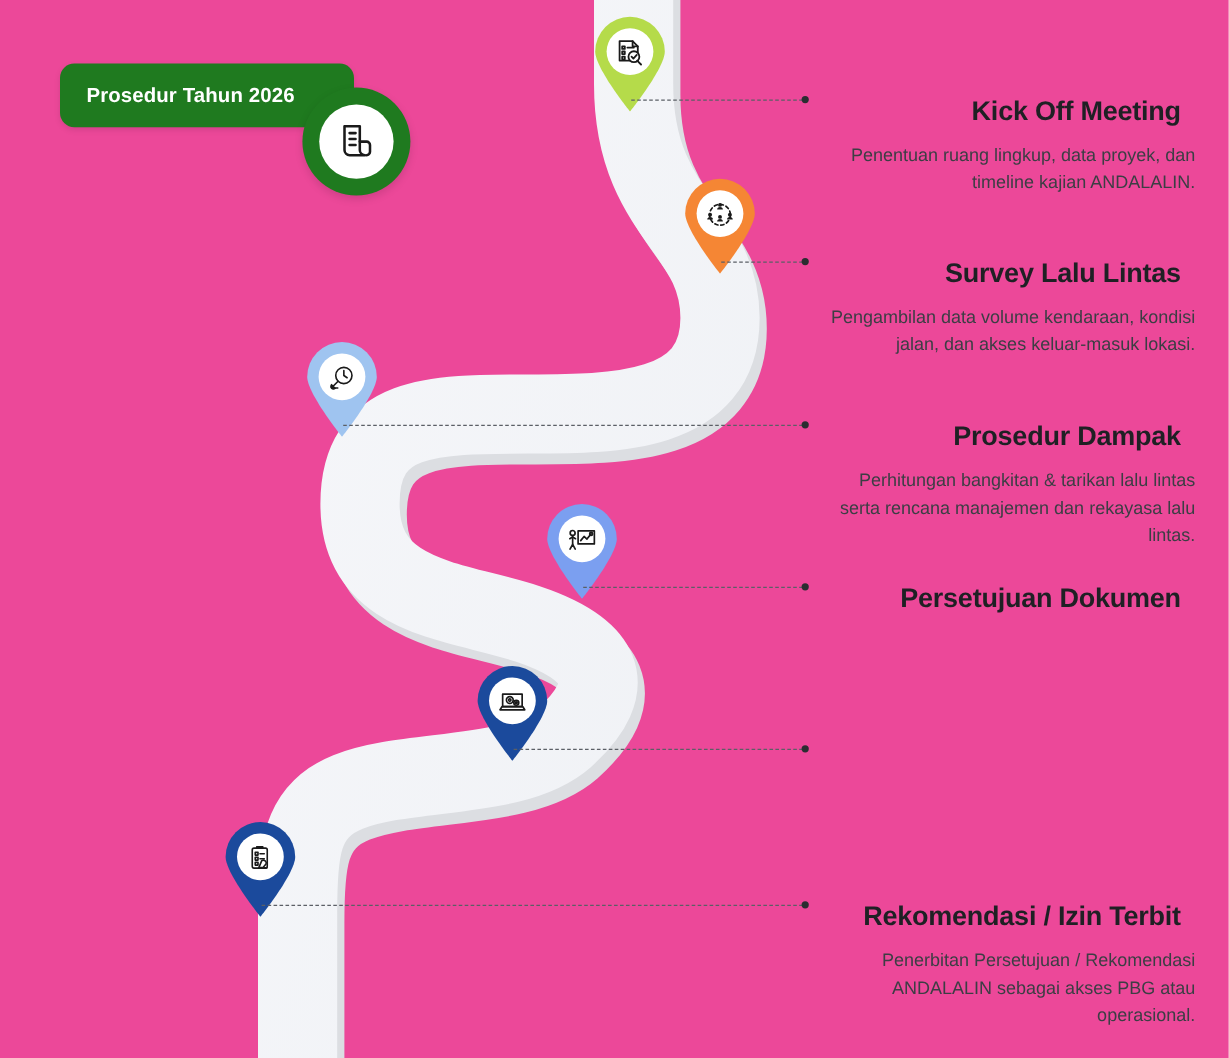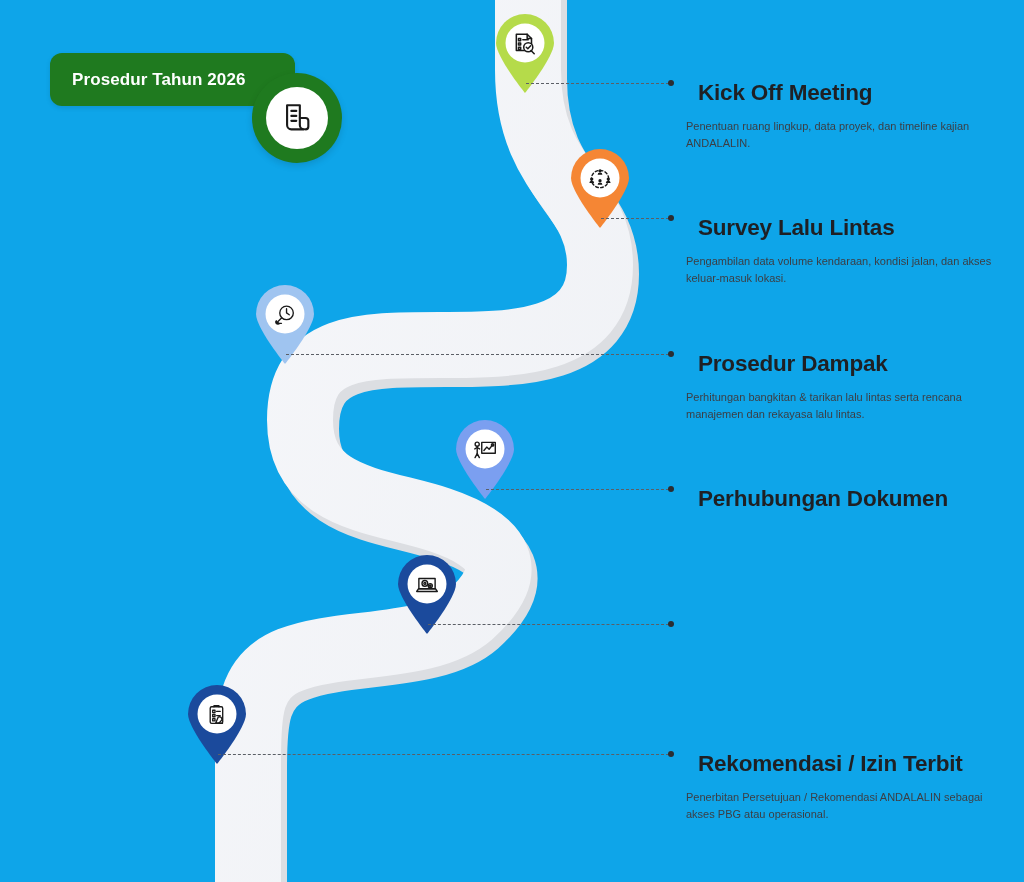--- a/index.html
+++ b/index.html
@@ -9,22 +9,23 @@
     background: #ffffff;
   }
   body {
     font-family: "Liberation Sans", "DejaVu Sans", sans-serif;
     -webkit-font-smoothing: antialiased;
   }
   #infographic {
     position: relative;
     width: 1024px;
     height: 882px;
-    background: #0ea5e9;
+    background: #ec4899;
     overflow: hidden;
+    text-align: right;
   }
 
   
   .road-layer {
     position: absolute;
     inset: 0;
     width: 1024px;
     height: 882px;
     pointer-events: none;
   }
@@ -121,21 +122,21 @@
     margin: 12px;
     font-size: 22.5px;
     font-weight: bold;
     color: #1f2024;
     letter-spacing: -0.2px;
     line-height: 1.1;
     white-space: nowrap;
   }
   .step-desc {
     margin: 12px 0 0 0;
-    font-size: 11px;
+    font-size: 15px;
     line-height: 1.55;
     color: #3c3e44;
   }
 </style>
 </head>
 <body>
 
 <div id="infographic">
 
   <svg class="road-layer" viewBox="0 0 1024 882" width="1024" height="882" aria-hidden="true">
@@ -271,21 +272,21 @@
         <circle cx="4.8" cy="6.6" r="1.9"></circle>
         <path d="M4.8 8.8 v6.5"></path>
         <path d="M2.8 19 l2 -3.7 l2 3.7"></path>
         <path d="M2.6 11 l2.2 -1.3 l2.2 1.3"></path>
       </svg>
     </span>
   </div>
   <div class="connector" style="left:486px; top:489px; width:183px;"></div>
   <div class="connector-dot" style="left:668px; top:486px;"></div>
   <div class="step-text" style="top:475px;">
-    <h2 class="step-title">Perhubungan Dokumen</h2>
+    <h2 class="step-title">Persetujuan Dokumen</h2>
   </div>
 
   <div class="pin" style="left:394px; top:553px;">
     <svg class="pin-shape" viewBox="0 0 66 82" width="66" height="82">
       <path d="M33 81 C33 81 62 45 62 31 A29 29 0 1 0 4 31 C4 45 33 81 33 81 Z" fill="#1b4a9c"></path>
       <circle cx="33" cy="31" r="19.5" fill="#ffffff"></circle>
     </svg>
     <span class="pin-icon">
       <svg width="26" height="26" viewBox="0 0 24 24" fill="none" stroke="#1a1a1a" stroke-width="1.3" stroke-linecap="round" stroke-linejoin="round">
         <path d="M4.5 6 h15 v9.5 h-15 z"></path>

